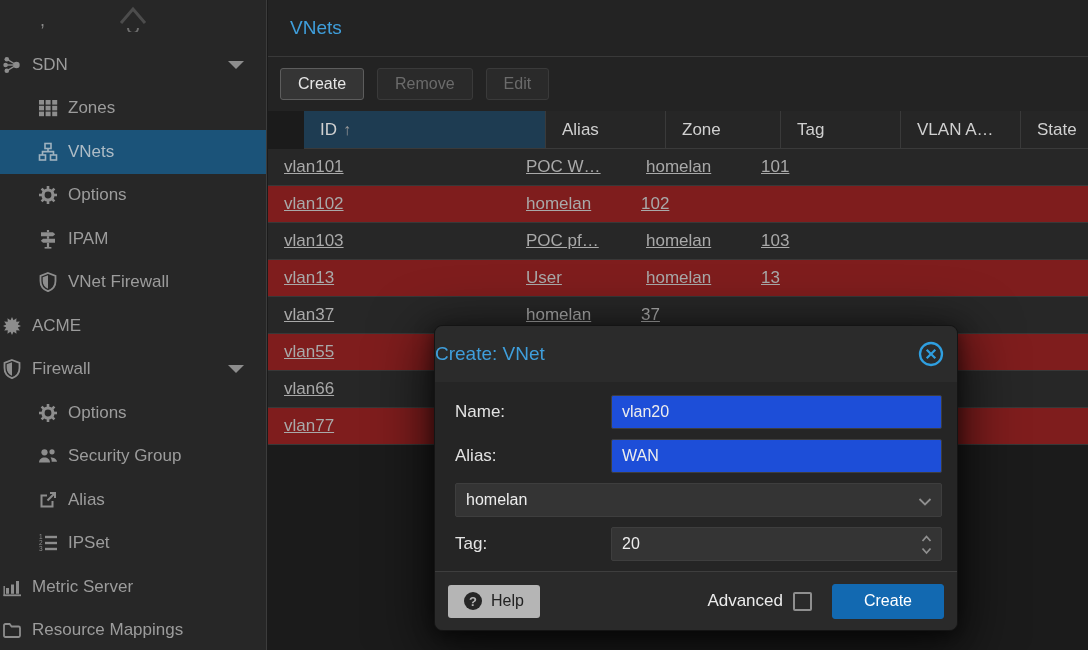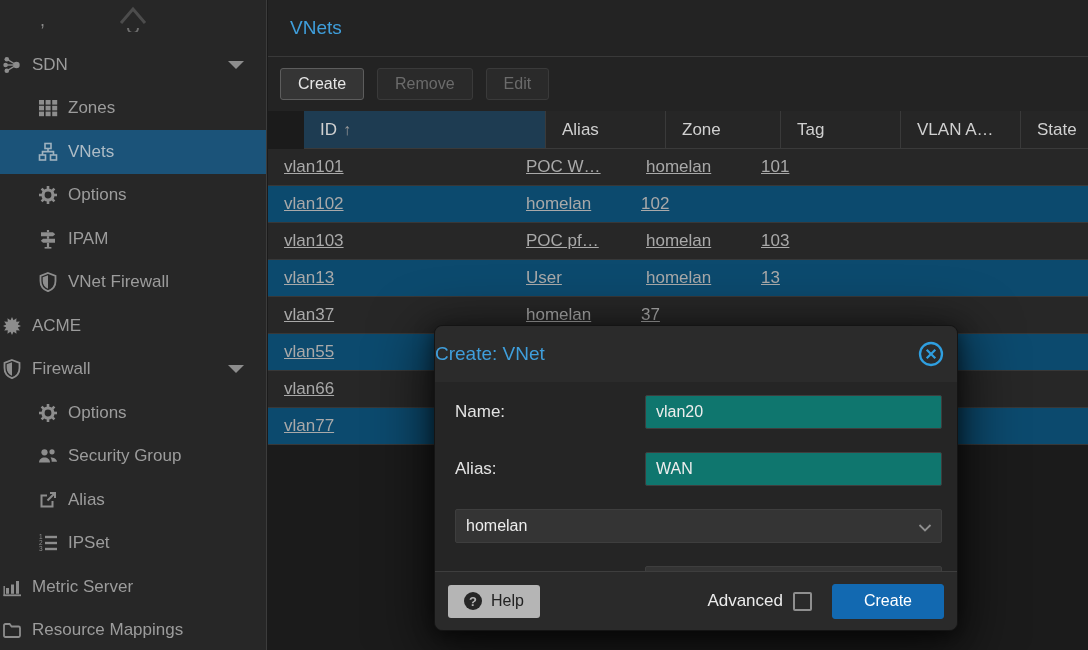--- a/index.html
+++ b/index.html
@@ -40,37 +40,37 @@
   
   .grid-header { display:flex; height:38px; background:#262626; border-bottom:1px solid #3a3a3a;margin-left:36px; }
   .gh-cell { line-height:37px; color:#d0d0d0; font-size:17px; padding-left:16px;
     border-right:1px solid #3a3a3a; overflow:hidden; white-space:nowrap; cursor:pointer; }
   .gh-cell.sorted { background:#1e3c52; }
   .sort-arrow { color:#9a9a9a; margin-left:6px; font-size:16px; }
   .c0{width:242px;} .c1{width:120px;} .c2{width:115px;} .c3{width:120px;} .c4{width:120px;}
   .c5{flex:1; border-right:none;}
   .grid-row { display:flex; height:37px; border-bottom:1px solid #383838; cursor:pointer; }
   .grid-row.odd { background:#272727; }
-  .grid-row.even { background:#0c4a6e; }
+  .grid-row.even { background:#7f1d1d; }
   .g-cell { line-height:36px; color:#a9a9a9; font-size:17px; padding-left:16px;
     overflow:hidden; white-space:nowrap;text-decoration:underline; }
 
   
   .modal { position:absolute; left:434px; top:325px; width:524px; height:306px;
     background:#252525; border:1px solid #141414; border-radius:8px;
     box-shadow:0 14px 55px 8px rgba(0,0,0,.62), 0 4px 18px rgba(0,0,0,.5); }
   .modal-header { position:absolute; top:0; left:0; right:0; height:56px;
     display:flex; align-items:center; 
     background:#2b2b2b; border-radius:8px 8px 0 0; }
   .modal-title { color:#3f9edb; font-size:19px; }
   .close-tool { position:absolute; right:13px; top:15px; width:26px; height:26px; cursor:pointer; }
   .modal-body { position:absolute; top:69px; left:20px; right:15px; }
-  .f-row { display:flex; align-items:center; height:34px; margin-bottom:23px;gap:34px; }
+  .f-row { display:flex; align-items:center; height:34px; margin-bottom:10px; }
   .f-label { width:156px; color:#e3e3e3; font-size:17px; flex:none; }
-  .f-input { flex:1; height:30px; background:#0f766e; border:1px solid #3e3e3e;
+  .f-input { flex:1; height:30px; background:#1d4ed8; border:1px solid #3e3e3e;
     border-radius:2px; color:#ededed; font-size:16px; padding:16px 10px;
     font-family:inherit; outline:none; }
   .f-combo { flex:1; height:34px; background:#343434; border:1px solid #3e3e3e;
     border-radius:2px; display:flex; align-items:center; padding:0 10px;
     color:#ededed; font-size:16px; position:relative; cursor:pointer; }
   .trigger { position:absolute; right:8px; top:0; height:34px; display:flex;
     align-items:center; }
   .modal-footer { position:absolute; left:0; right:0; bottom:0; height:59px;
     background:#2a2a2a; border-top:1px solid #3e3e3e; border-radius:0 0 8px 8px;
     display:flex; align-items:center; padding:0 13px; }

